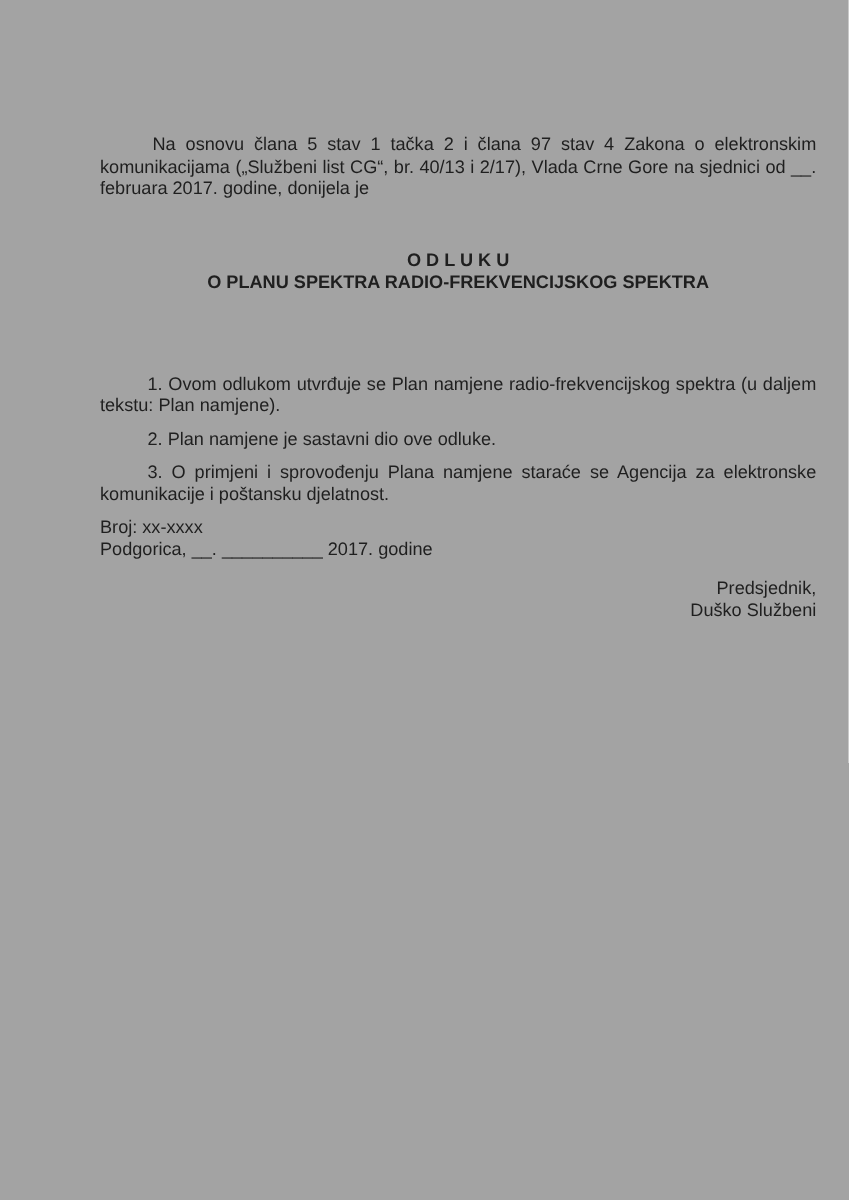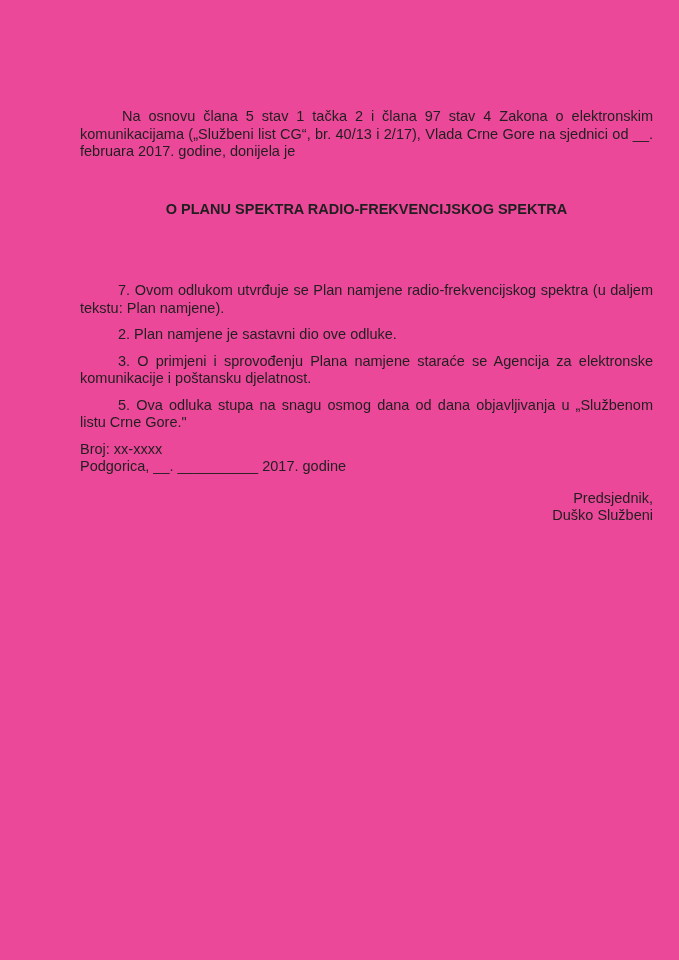--- a/index.html
+++ b/index.html
@@ -4,21 +4,21 @@
 <style>
   html, body {
     margin: 0;
     padding: 0;
     background: #ffffff;
   }
   .page {
     position: relative;
     width: 679px;
     height: 960px;
-    background: #ec4899;
+    background: #a3a3a3;
     color: #1f1f1f;
     font-family: "Liberation Sans", "DejaVu Sans", sans-serif;
     font-size: 14.5px;
     line-height: 17.5px;
     overflow: hidden;
     box-sizing: border-box;
     padding: 108px 26px 0 80px;
   }
   .page p {
     margin: 0;
@@ -53,28 +53,28 @@
   }
 </style>
 </head>
 <body>
 
 <div class="page">
 
   <p class="intro">Na osnovu člana 5 stav 1 tačka 2 i člana 97 stav 4 Zakona o elektronskim komunikacijama („Službeni list CG“, br. 40/13 i 2/17), Vlada Crne Gore na sjednici od __. februara 2017. godine, donijela je</p>
 
   <div class="title-block">
+    <p>O D L U K U</p>
     <p>O PLANU SPEKTRA RADIO-FREKVENCIJSKOG SPEKTRA</p>
   </div>
 
   <div class="items">
-    <p>7. Ovom odlukom utvrđuje se Plan namjene radio-frekvencijskog spektra (u daljem tekstu: Plan namjene).</p>
+    <p>1. Ovom odlukom utvrđuje se Plan namjene radio-frekvencijskog spektra (u daljem tekstu: Plan namjene).</p>
     <p>2. Plan namjene je sastavni dio ove odluke.</p>
     <p>3. O primjeni i sprovođenju Plana namjene staraće se Agencija za elektronske komunikacije i poštansku djelatnost.</p>
-    <p>5. Ova odluka stupa na snagu osmog dana od dana objavljivanja u „Službenom listu Crne Gore."</p>
   </div>
 
   <div class="ref-block">
     <p>Broj: xx-xxxx</p>
     <p>Podgorica, __. __________ 2017. godine</p>
   </div>
 
 
   <div class="sig-block">
     <p>Predsjednik,</p>

